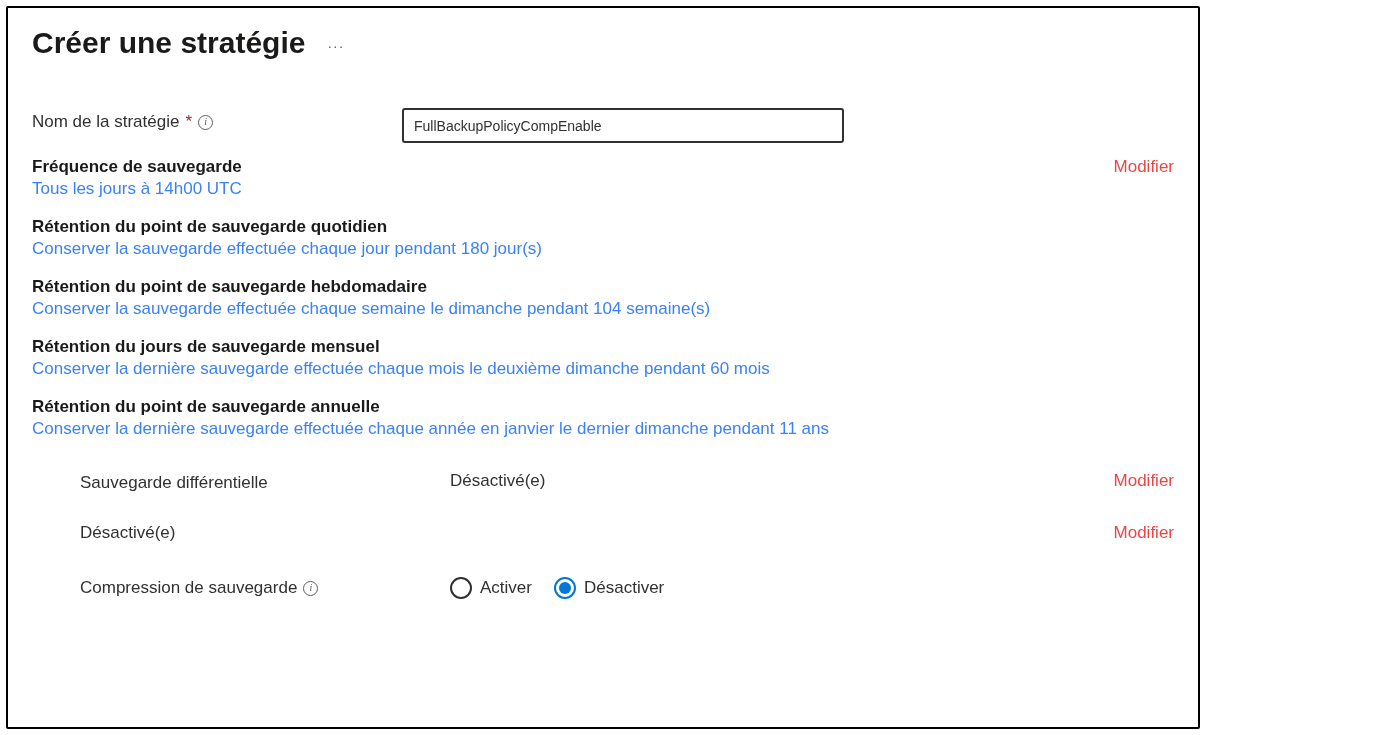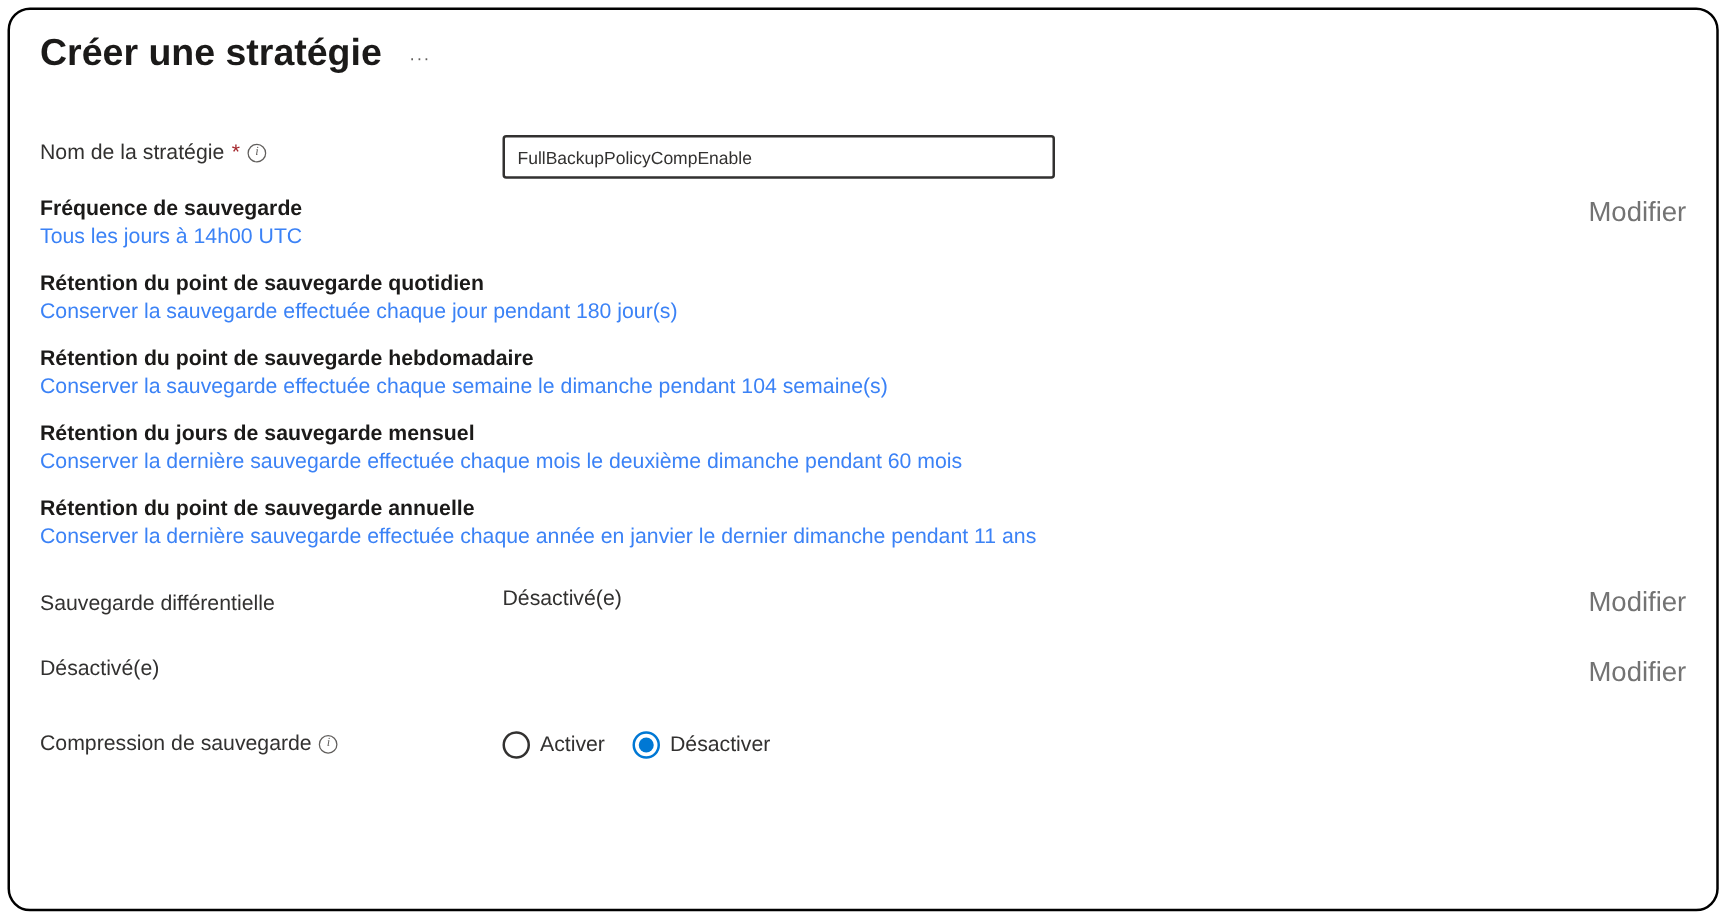--- a/index.html
+++ b/index.html
@@ -8,23 +8,23 @@
       padding: 0;
     }
     body {
       font-family: "Segoe UI", -apple-system, BlinkMacSystemFont, sans-serif;
       background: #fff;
       color: #323130;
       padding: 6px;
     }
     .container {
       border: 2px solid #000;
-      border-radius: 18px;
+      border-radius: 2px;
       padding: 18px 24px 22px 24px;
-      width: 1369px;
+      width: 1194px;
       height: 723px;
     }
     .header {
       display: flex;
       align-items: center;
       gap: 22px;
       margin-bottom: 48px;
     }
     h1 {
       font-size: 30px;
@@ -72,24 +72,24 @@
     .content-col {
       flex: 1;
       font-size: 17px;
       color: #323130;
     }
     .action-col {
       width: 90px;
       text-align: right;
     }
     .link {
-      color: #737373;
+      color: #ef4444;
       text-decoration: none;
       cursor: pointer;
-      font-size: 22px;
+      font-size: 17px;
     }
     .text-input {
       width: 442px;
       height: 35px;
       border: 2px solid #323130;
       border-radius: 3px;
       padding: 4px 10px;
       font-size: 14px;
       font-family: inherit;
       color: #323130;
@@ -115,22 +115,23 @@
       margin-bottom: 30px;
     }
     .row-full .label-col {
       padding-top: 0;
     }
     .row-full .content-col {
       padding-top: 0;
     }
     .row-compact {
       display: flex;
-      align-items: flex-start;
+      align-items: center;
       margin-bottom: 30px;
+      margin-left: 48px;
     }
     .row-compact .content-col {
       padding-top: 0;
     }
     .radio-group {
       display: flex;
       align-items: center;
       gap: 22px;
     }
     .radio-item {

